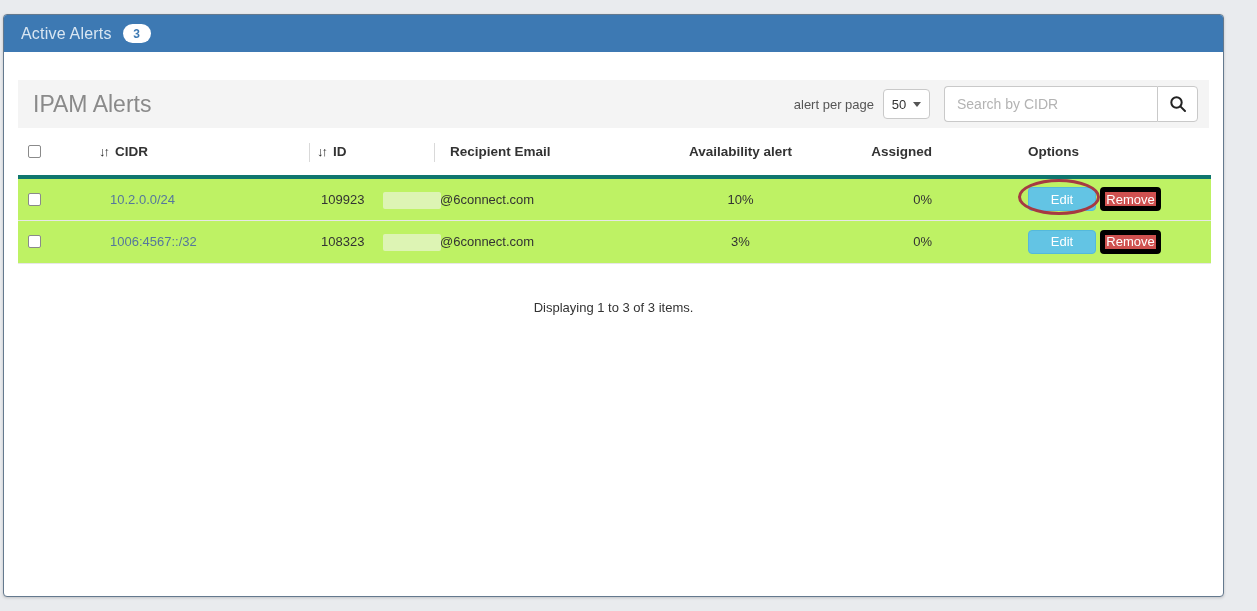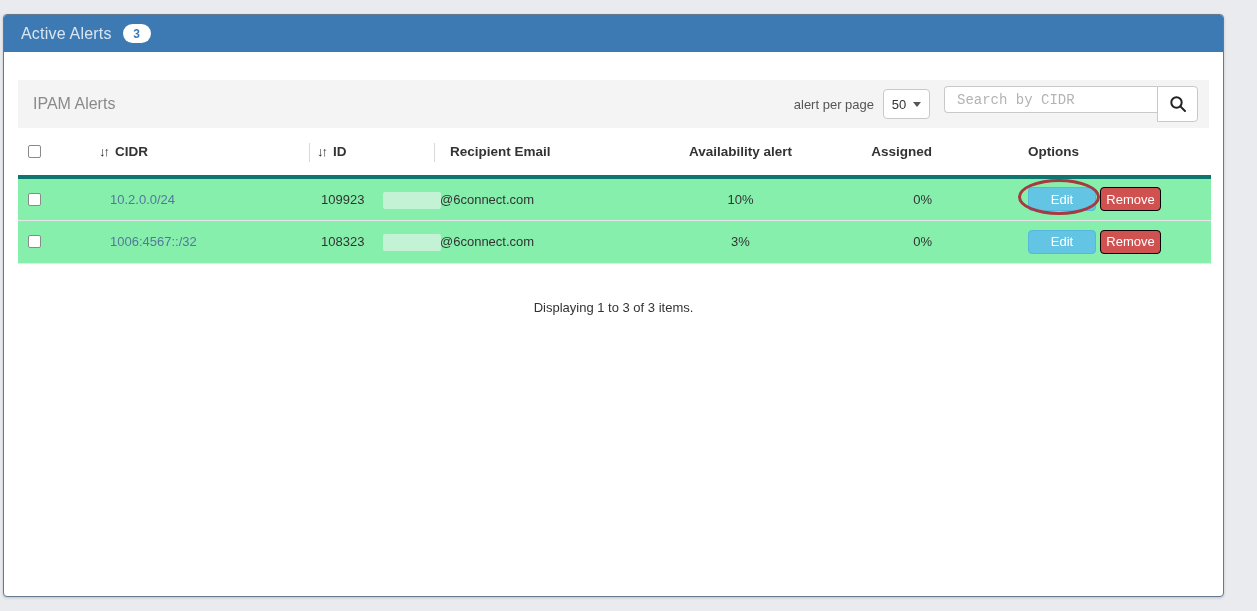--- a/index.html
+++ b/index.html
@@ -30,41 +30,41 @@
     font-size:12px; font-weight:bold;
     display:flex; align-items:center; justify-content:center;
     padding:0 6px;
   }
   .panel-bar {
     margin:28px 14px 0 14px; height:48px;
     background:#f4f4f4;
     display:flex; align-items:center;
     padding:0 11px 0 15px;
   }
-  .panel-title { font-size:16px; color:#8a8a8a; }
+  .panel-title { font-size:23px; color:#8a8a8a; }
   .panel-spacer { flex:1; }
   .ipp-label { font-size:13px; color:#555; margin-right:9px; }
   .ipp-select {
     width:47px; height:30px; background:#fff;
     border:1px solid #c9c9c9; border-radius:4px;
     display:flex; align-items:center; justify-content:center; gap:7px;
     font-size:13px; color:#333; margin-right:14px; cursor:pointer;
   }
   .caret-down {
     width:0; height:0; display:inline-block;
     border-left:4px solid transparent; border-right:4px solid transparent;
     border-top:5px solid #555;
   }
   .search-group { display:flex; height:36px; }
   .search-input {
-    width:213px; height:27px;
+    width:213px; height:36px;
     border:1px solid #c9c9c9; border-right:none;
     border-radius:4px 0 0 4px;
     padding:0 12px; font-size:14px; color:#333; outline:none;
-    font-family:Liberation Mono, monospace;
+    font-family:Liberation Sans, sans-serif;
     background:#fff;
   }
   .search-input::placeholder { color:#b3b3b3; }
   .search-btn {
     width:41px; height:36px; background:#fff;
     border:1px solid #c9c9c9; border-radius:0 4px 4px 0;
     display:flex; align-items:center; justify-content:center; cursor:pointer;
   }
   table.alerts {
     margin:0 14px; width:1193px;
@@ -87,21 +87,21 @@
   th.h-check, td.cell-check { padding-left:10px; }
   th.h-cidr { padding-left:6px; }
   th.h-id { padding-left:8px;margin-left:16px; }
   th.h-email { padding-left:16px; }
   th.h-avail, td.cell-avail { text-align:center; padding-right:11px; }
   th.h-assigned, td.cell-assigned { text-align:right; padding-right:7px; }
   th.h-options, td.cell-options { padding-left:89px; }
   tbody td {
     height:43px; font-size:13px; color:#333;
     vertical-align:middle; border-bottom:1px solid #e7e7e7;
-    background:#86efac;
+    background:#bef264;
   }
   td.cell-cidr { padding-left:17px; }
   td.cell-cidr a { color:#55779c; text-decoration:none; cursor:pointer; }
   td.cell-id { padding-left:12px; }
   td.cell-email { padding-left:6px; position:relative; }
   .redacted {
     position:absolute; left:-51px; top:13px;
     width:58px; height:17px; background:#f6f6f6;
     border-radius:2px; opacity:.55;
   }
@@ -111,21 +111,21 @@
     border:1px solid #8a8a8a; border-radius:2px;
     cursor:pointer; display:block;
   }
   .btn-wrap { display:flex; align-items:center; gap:4px; }
   .btn {
     height:24px; border-radius:4px; color:#fff;
     font-size:13px; font-family:"Liberation Sans", sans-serif;
     cursor:pointer; display:inline-flex; align-items:center; justify-content:center;
   }
   .btn-edit { width:68px; background:#63c4e4; border:1px solid #54b9db; }
-  .btn-remove { width:61px; background:#cf5150; border:1px solid #000000; }
+  .btn-remove { width:61px; background:#cf5150; border:5px solid #000000; }
   .edit-wrap { position:relative; display:inline-flex; }
   .annotation {
     position:absolute; left:-10px; top:-8px;
     width:82px; height:36px;
     border:3px solid #a63a42; border-radius:50%;
     pointer-events:none; z-index:2;
   }
   .summary { margin-top:36px; text-align:center; font-size:13px; color:#333; }
   .pagination { margin-top:22px; display:flex; justify-content:center; }
   .page-btn {

